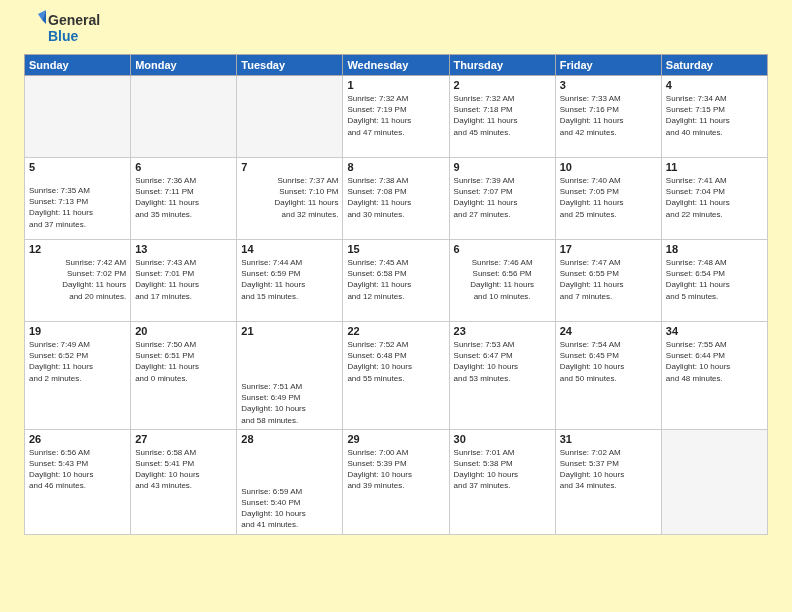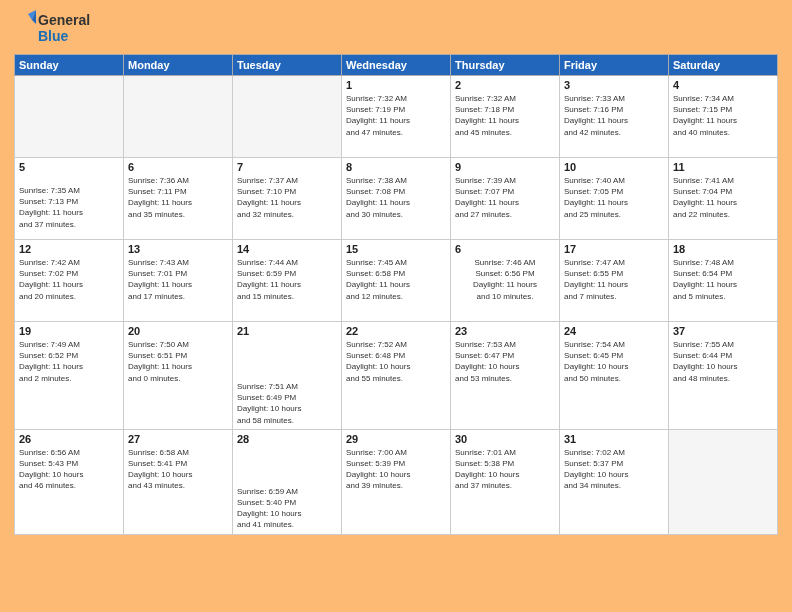--- a/index.html
+++ b/index.html
@@ -6,22 +6,22 @@
     body {
       font-family: Arial, sans-serif;
       background: #fff;
       width: 792px;
       height: 612px;
       overflow: hidden;
     }
     .page {
       width: 792px;
       height: 612px;
-      padding: 10px 14px;
-      background: #fdba74;
+      padding: 10px 24px;
+      background: #fef9c3;
     }
     .header {
       display: flex;
       justify-content: space-between;
       align-items: flex-start;
       margin-bottom: 8px;
     }
     .logo {
       display: flex;
       align-items: center;
@@ -161,21 +161,21 @@
           </td>
           <td>
             <div class="day-number">6</div>
             <div class="day-info" style="white-space: pre-line;">Sunrise: 7:36 AM
 Sunset: 7:11 PM
 Daylight: 11 hours
 and 35 minutes.</div>
           </td>
           <td>
             <div class="day-number">7</div>
-            <div class="day-info" style="white-space: pre-line;">Sunrise: 7:37 AM
+            <div class="day-info" style="white-space: pre-line; text-align: right;">Sunrise: 7:37 AM
 Sunset: 7:10 PM
 Daylight: 11 hours
 and 32 minutes.</div>
           </td>
           <td>
             <div class="day-number">8</div>
             <div class="day-info" style="white-space: pre-line;">Sunrise: 7:38 AM
 Sunset: 7:08 PM
 Daylight: 11 hours
 and 30 minutes.</div>
@@ -198,21 +198,21 @@
             <div class="day-number">11</div>
             <div class="day-info" style="white-space: pre-line;">Sunrise: 7:41 AM
 Sunset: 7:04 PM
 Daylight: 11 hours
 and 22 minutes.</div>
           </td>
         </tr>
         <tr>
           <td>
             <div class="day-number">12</div>
-            <div class="day-info" style="white-space: pre-line;">Sunrise: 7:42 AM
+            <div class="day-info" style="white-space: pre-line; text-align: right;">Sunrise: 7:42 AM
 Sunset: 7:02 PM
 Daylight: 11 hours
 and 20 minutes.</div>
           </td>
           <td>
             <div class="day-number">13</div>
             <div class="day-info" style="white-space: pre-line;">Sunrise: 7:43 AM
 Sunset: 7:01 PM
 Daylight: 11 hours
 and 17 minutes.</div>
@@ -290,21 +290,21 @@
 and 53 minutes.</div>
           </td>
           <td>
             <div class="day-number">24</div>
             <div class="day-info" style="white-space: pre-line;">Sunrise: 7:54 AM
 Sunset: 6:45 PM
 Daylight: 10 hours
 and 50 minutes.</div>
           </td>
           <td>
-            <div class="day-number">37</div>
+            <div class="day-number">34</div>
             <div class="day-info" style="white-space: pre-line;">Sunrise: 7:55 AM
 Sunset: 6:44 PM
 Daylight: 10 hours
 and 48 minutes.</div>
           </td>
         </tr>
         <tr>
           <td>
             <div class="day-number">26</div>
             <div class="day-info" style="white-space: pre-line;">Sunrise: 6:56 AM

